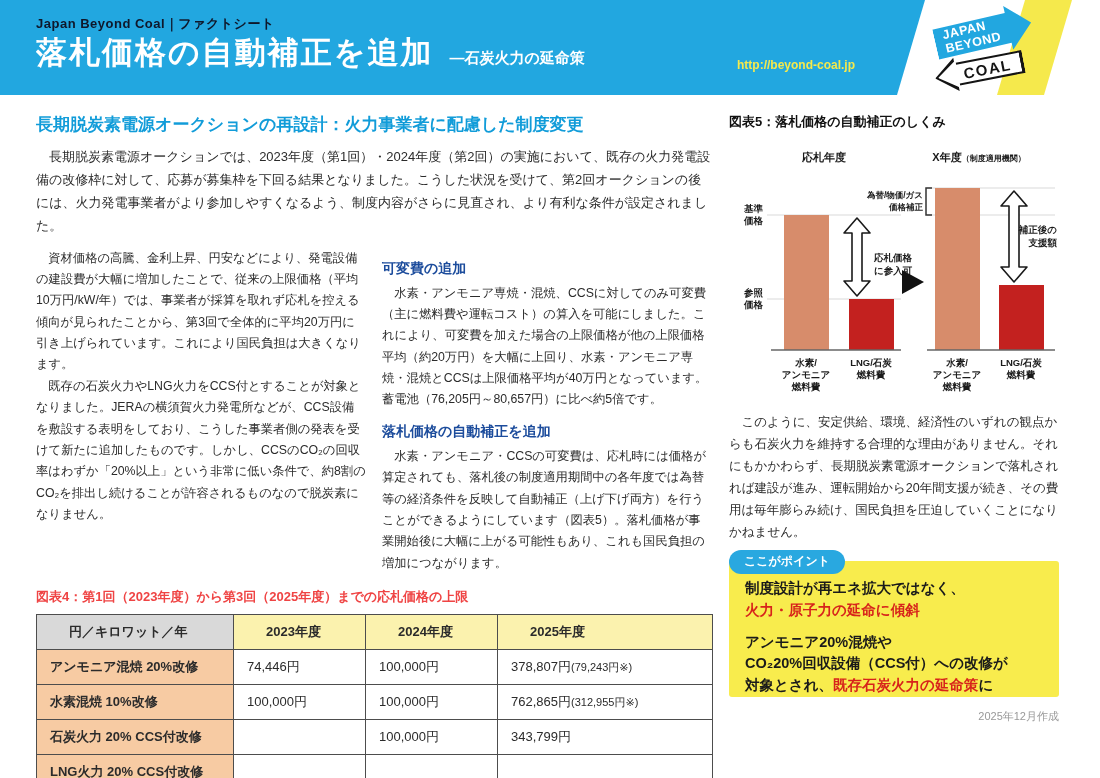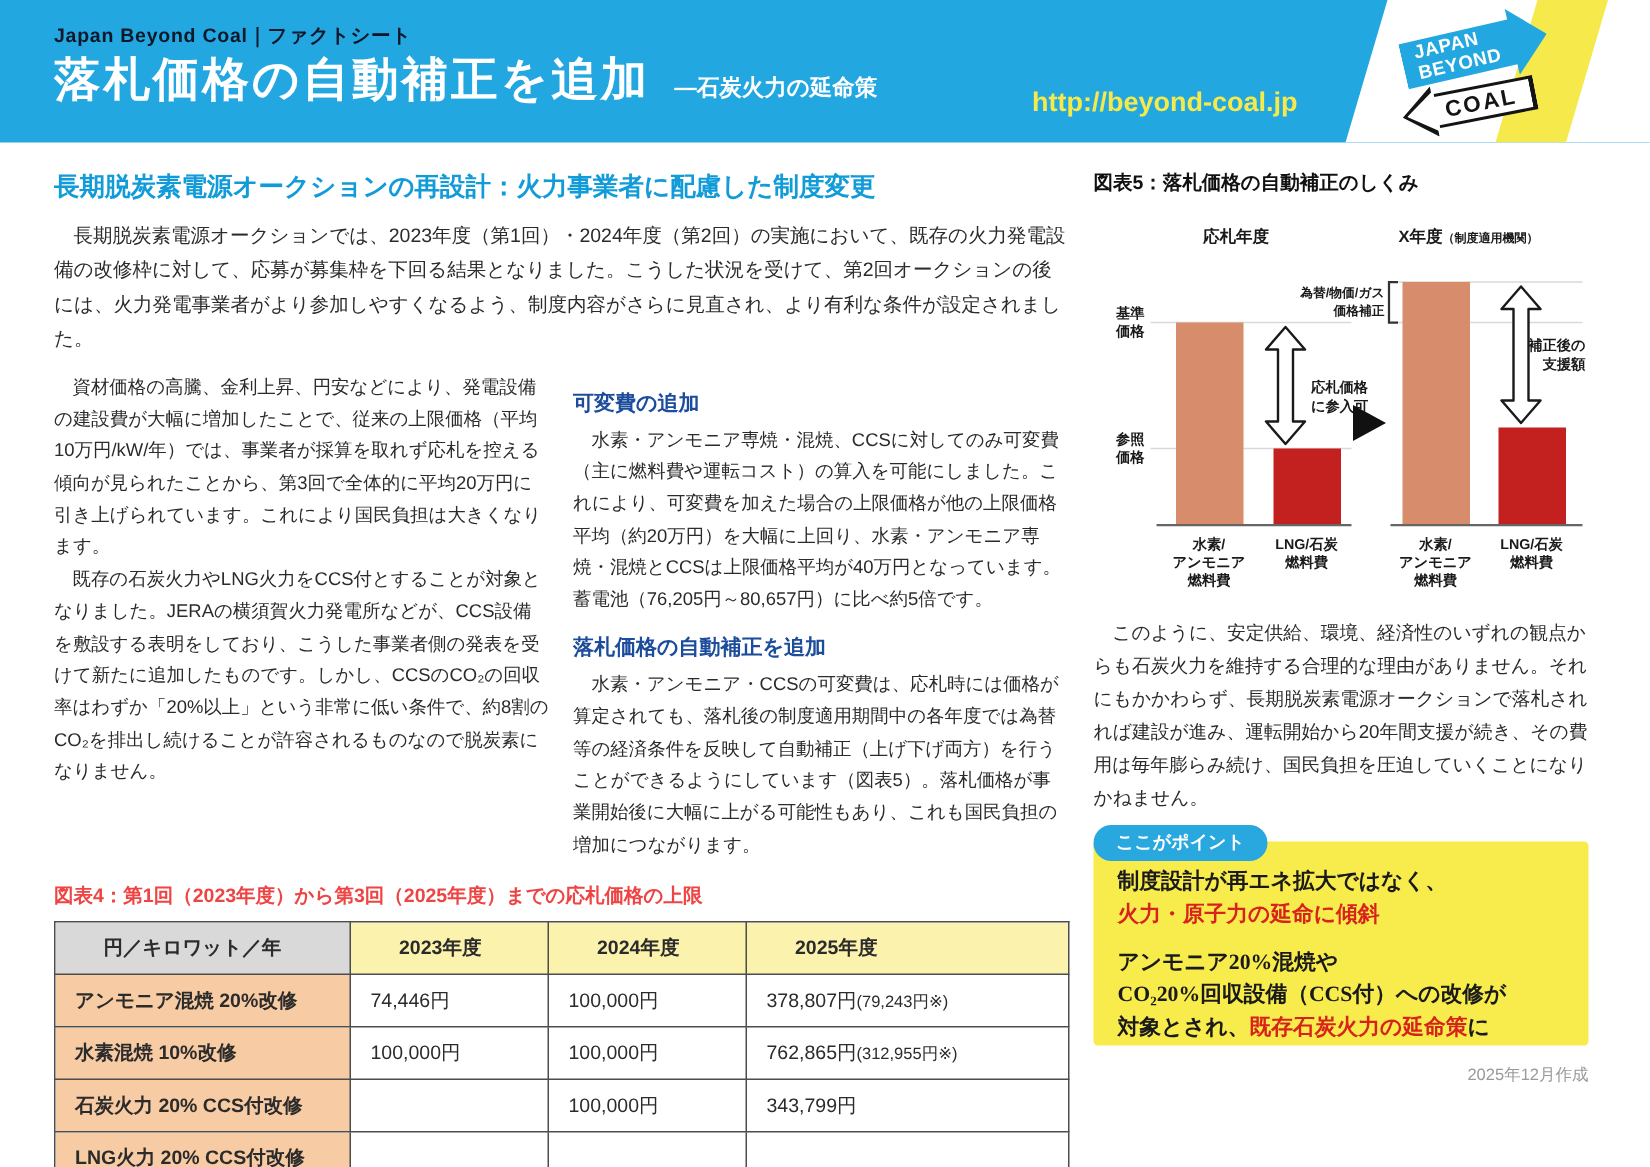--- a/index.html
+++ b/index.html
@@ -7,21 +7,21 @@
         font-family:"Liberation Sans","DejaVu Sans",sans-serif;color:#2b2b2b;margin:0 auto;}
 
   
   .header{position:relative;height:95px;background:#22A7E0;overflow:hidden;}
   .hdr-deco{position:absolute;top:0;left:0;}
   .hdr-text{position:relative;z-index:2;padding:15px 0 0 36px;}
   .eyebrow{font-size:13px;font-weight:bold;color:#0f172a;letter-spacing:.5px;}
   .title-row{display:flex;align-items:baseline;gap:16px;margin-top:3px;}
   .main-title{margin:0;font-size:31px;color:#fff;font-weight:bold;letter-spacing:2px;line-height:1.1;}
   .subtitle{font-size:15px;color:#fff;font-weight:bold;}
-  .url{position:absolute;z-index:2;top:58px;right:235px;color:#F5E94C;font-weight:bold;font-size:18px;text-decoration:none;text-align:right;}
+  .url{position:absolute;z-index:2;top:58px;right:245px;color:#F5E94C;font-weight:bold;font-size:12px;text-decoration:none;text-align:right;}
   
   .logo{position:absolute;z-index:3;top:10px;right:58px;width:104px;height:78px;transform:rotate(-13deg);}
   .arrow-blue{width:98px;height:45px;background:#22A7E0;
       clip-path:polygon(0 16%,76% 16%,76% 0,100% 50%,76% 100%,76% 84%,0 84%);
       display:flex;flex-direction:column;justify-content:center;padding-left:9px;box-sizing:border-box;}
   .arrow-blue span{color:#fff;font-weight:900;font-size:12.5px;line-height:1.08;letter-spacing:.5px;}
   .arrow-coal{position:relative;width:90px;height:34px;margin-top:-5px;margin-left:-8px;transform:rotate(2deg);}
   .coal-outer{position:absolute;inset:0;background:#141414;
       clip-path:polygon(100% 16%,24% 16%,24% 0,0 50%,24% 100%,24% 84%,100% 84%);}
   .coal-inner{position:absolute;inset:3px;background:#fff;
@@ -68,21 +68,21 @@
   .dblarrow{fill:#fff;stroke:#1a1a1a;stroke-width:1.6;stroke-linejoin:round;}
   .bracket{fill:none;stroke:#333;stroke-width:1.5;}
 
   .closing{margin:8px 0 0;font-size:12.5px;line-height:1.76;text-indent:1em;}
 
   
   .point-box{position:relative;margin-top:18px;background:#F8EC4D;border-radius:3px;padding:17px 16px 0;}
   .point-badge{position:absolute;top:-11px;left:0;background:#29A8E0;color:#fff;font-weight:bold;
       font-size:12px;padding:3px 15px 4px;border-radius:12px;}
   .pb-p{margin:0 0 10px;font-size:14.5px;font-weight:bold;line-height:1.5;color:#1a1a1a;}
-  .pb-p:last-child{margin-bottom:4px;font-family:Liberation Serif, serif;}
+  .pb-p:last-child{margin-bottom:4px;}
   .red{color:#D7231B;}
   .date{margin-top:12px;font-size:11px;color:#999;text-align:right;}
 </style>
 </head>
 <body>
 
 <div class="page">
 
   <div class="header">
     <svg class="hdr-deco" width="1100" height="95" viewBox="0 0 1100 95">

